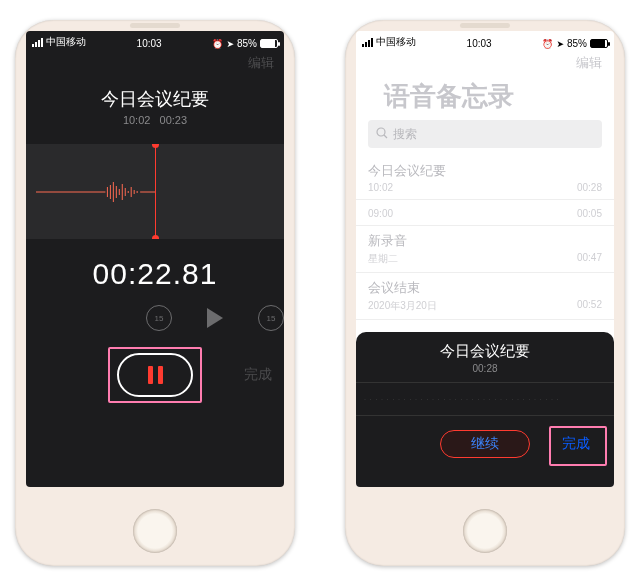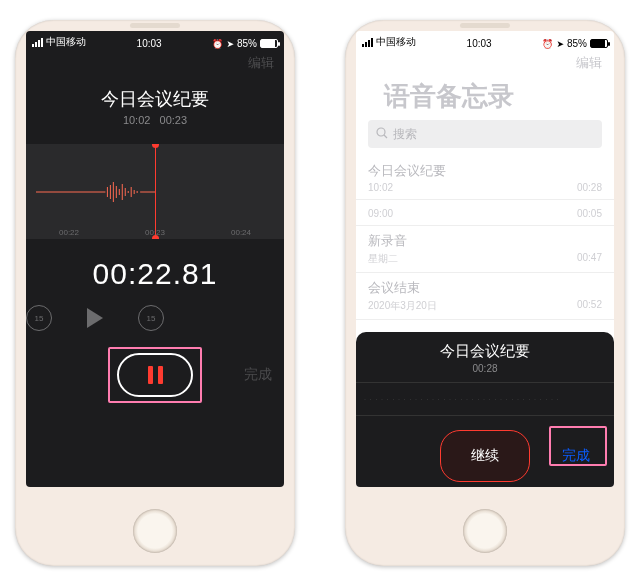--- a/index.html
+++ b/index.html
@@ -69,21 +69,21 @@
   }
   .playhead { position:absolute; left:50%; top:0; bottom:0; width:1px; background:#ff3b30; }
   .playhead::before,.playhead::after{
     content:''; position:absolute; left:-3px; width:7px; height:7px; background:#ff3b30; border-radius:50%;
   }
   .playhead::before{top:-3px;} .playhead::after{bottom:-3px;}
   .wave-draw { position:absolute; left:10px; right:10px; top:50%; height:30px; transform:translateY(-50%);}
   .wave-draw svg { width:100%; height:100%; }
   .ticks { position:absolute; bottom:2px; left:0; right:0; display:flex; justify-content:space-around; color:#6c6c6e; font-size:8px;}
   .timer { text-align:center; font-size:30px; font-weight:300; margin-top:18px; font-variant-numeric: tabular-nums; letter-spacing:1px;}
-  .controls { display:flex; justify-content:flex-start; align-items:center; gap:35px; margin-top:14px; }
+  .controls { display:flex; justify-content:flex-end; align-items:center; gap:35px; margin-top:14px; }
   .skip { width:26px; height:26px; border:1.5px solid #6c6c6e; border-radius:50%; color:#6c6c6e; font-size:8px; display:flex; align-items:center; justify-content:center; position:relative;}
   .play-tri { width:0; height:0; border-left:16px solid #6c6c6e; border-top:10px solid transparent; border-bottom:10px solid transparent; }
   .bottom-row { display:flex; align-items:center; justify-content:center; position:relative; margin-top:22px; padding:0 10px;}
   .pause-pill {
     width:76px; height:44px; border:2.5px solid #fff; border-radius:26px;
     display:flex; align-items:center; justify-content:center; gap:5px;
   }
   .pause-pill span { width:5px; height:18px; background:#ff3b30; border-radius:1px; }
   .pause-highlight { position:absolute; left:50%; transform:translateX(-50%); width:94px; height:56px; border:2px solid #ff7db0; border-radius:2px; }
   .done-dim { position:absolute; right:12px; color:#4a4a4c; font-size:14px; }
@@ -107,21 +107,21 @@
     position:absolute; left:0; right:0; bottom:0; height:155px;
     background:#1c1c1e; color:#fff; border-radius:10px 10px 0 0;
     text-align:center; padding-top:10px;
   }
   .panel h3 { font-size:15px; font-weight:500; }
   .panel .dur { font-size:10px; color:#8a8a8c; margin-top:2px;}
   .panel-wave { height:34px; margin-top:8px; border-top:1px solid #333; border-bottom:1px solid #333; display:flex; align-items:center; padding-left:8px;}
   .panel-wave .dots { color:#666; font-size:6px; letter-spacing:1px; white-space:nowrap; overflow:hidden;}
   .panel-btns { display:flex; justify-content:center; align-items:center; gap:0; margin-top:14px; position:relative; padding:0 14px;}
   .resume {
-    width:90px; height:52px; border:1.5px solid #ff3b30; color:#ffffff;
+    width:90px; height:28px; border:1.5px solid #ff3b30; color:#3b82f6;
     border-radius:20px; display:flex; align-items:center; justify-content:center;
     font-size:14px; background:#2a1818;
   }
   .done-blue { position:absolute; right:14px; color:#0a5cff; font-size:14px; padding:7px 10px;}
   .done-highlight { position:absolute; right:7px; top:-4px; width:58px; height:40px; border:2px solid #ff7db0; border-radius:2px;}
 </style>
 </head>
 <body>
 
 <div class="phone">
@@ -172,25 +172,20 @@
             <line x1="90" y1="11" x2="90" y2="19"></line>
             <line x1="93" y1="14" x2="93" y2="16"></line>
             <line x1="96" y1="10" x2="96" y2="20"></line>
             <line x1="99" y1="13" x2="99" y2="17"></line>
             <line x1="102" y1="14" x2="102" y2="16"></line>
             <line x1="105" y1="15" x2="120" y2="15"></line>
           </g>
         </svg>
       </div>
       <div class="playhead"></div>
-      <div class="ticks">
-        <span>00:22</span>
-        <span>00:23</span>
-        <span>00:24</span>
-      </div>
     </div>
     <div class="timer">00:22.81</div>
     <div class="controls">
       <div class="skip">
           <span>15</span>
         </div>
       <div class="play-tri"></div>
       <div class="skip">
           <span>15</span>
         </div>

